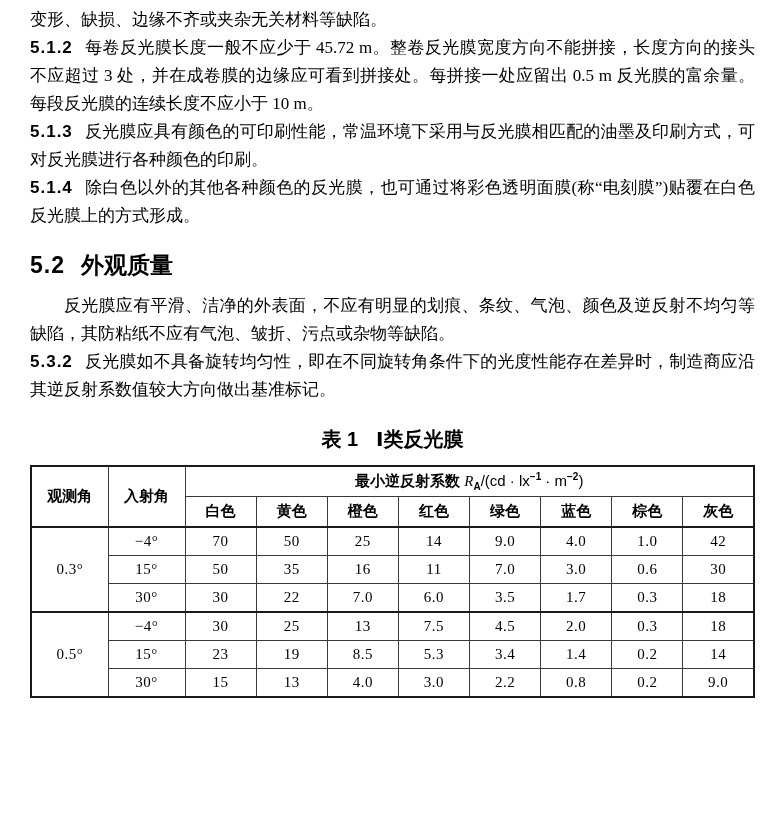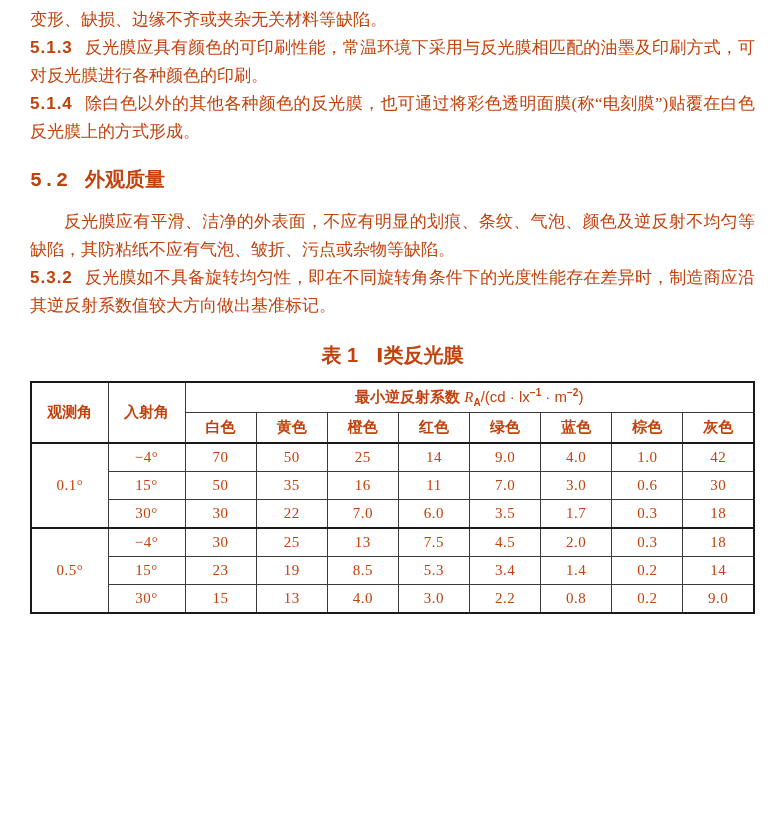--- a/index.html
+++ b/index.html
@@ -6,21 +6,21 @@
     margin: 0;
     padding: 0;
     background: #f2f2f0;
   }
   .page {
     position: relative;
     width: 783px;
     height: 815px;
     margin: 0 auto;
     background: #ffffff;
-    color: #c2410c;
+    color: #000000;
     font-family: "Liberation Serif", "DejaVu Serif", serif;
     overflow: hidden;
     box-sizing: border-box;
     padding: 6px 28px 0 30px;
   }
   .bodytext {
     font-size: 17px;
     line-height: 28px;
     text-align: justify;
     margin: 0;
@@ -29,22 +29,22 @@
     font-family: "Liberation Sans", "DejaVu Sans", sans-serif;
     font-weight: bold;
     letter-spacing: 1px;
     margin-right: 12px;
     white-space: nowrap;
   }
   .indent-first {
     text-indent: 2em;
   }
   .heading {
-    font-family: Liberation Mono, monospace;
-    font-size: 20px;
+    font-family: Liberation Sans, sans-serif;
+    font-size: 23px;
     font-weight: bold;
     margin: 24px 0 16px 0;
     line-height: 22px;
   }
   .heading .heading-num { margin-right: 16px; letter-spacing: 1px; }
   .table-title {
     font-family: "Liberation Sans", "DejaVu Sans", sans-serif;
     font-size: 20px;
     font-weight: bold;
     text-align: center;
@@ -90,20 +90,23 @@
 </style>
 </head>
 <body>
 
 <div class="page">
 
   <p class="bodytext">
     <span>变形、缺损、边缘不齐或夹杂无关材料等缺陷。</span>
   </p>
 
+  <p class="bodytext">
+    <span class="clause-num">5.1.2</span><span>每卷反光膜长度一般不应少于 45.72 m。整卷反光膜宽度方向不能拼接，长度方向的接头不应超过 3 处，并在成卷膜的边缘应可看到拼接处。每拼接一处应留出 0.5 m 反光膜的富余量。每段反光膜的连续长度不应小于 10 m。</span>
+  </p>
 
   <p class="bodytext">
     <span class="clause-num">5.1.3</span><span>反光膜应具有颜色的可印刷性能，常温环境下采用与反光膜相匹配的油墨及印刷方式，可对反光膜进行各种颜色的印刷。</span>
   </p>
 
   <p class="bodytext">
     <span class="clause-num">5.1.4</span><span>除白色以外的其他各种颜色的反光膜，也可通过将彩色透明面膜(称“电刻膜”)贴覆在白色反光膜上的方式形成。</span>
   </p>
 
   <h3 class="heading">
@@ -151,21 +154,21 @@
         <th>橙色</th>
         <th>红色</th>
         <th>绿色</th>
         <th>蓝色</th>
         <th>棕色</th>
         <th>灰色</th>
       </tr>
     </thead>
     <tbody>
         <tr>
-          <td rowspan="3">0.1°</td>
+          <td rowspan="3">0.3°</td>
           <td>−4°</td>
           <td>70</td>
           <td>50</td>
           <td>25</td>
           <td>14</td>
           <td>9.0</td>
           <td>4.0</td>
           <td>1.0</td>
           <td>42</td>
         </tr>

